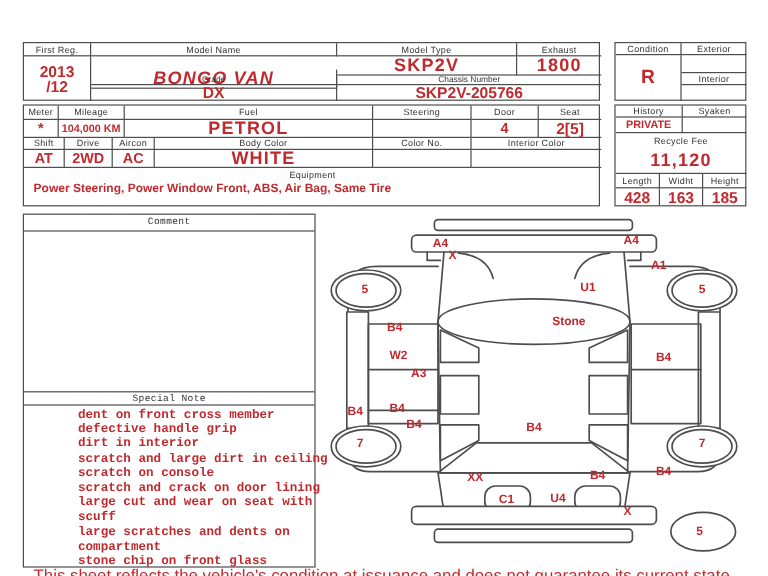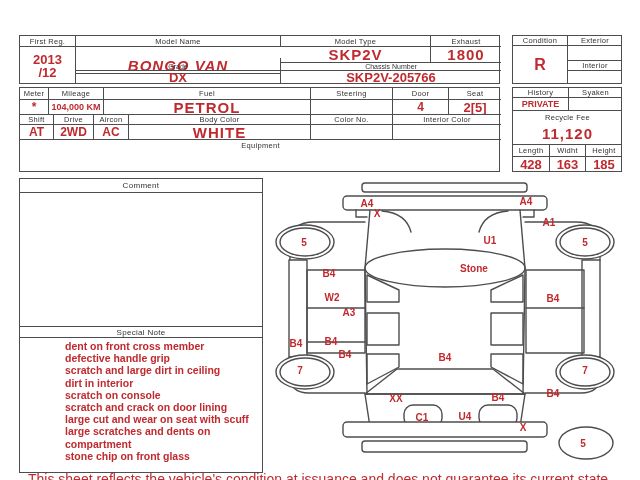--- a/index.html
+++ b/index.html
@@ -92,46 +92,47 @@
     <div class="cell lbl bb" style="left:373px;top:27px;width:108px;height:10px;">Interior Color</div>
 
     <div class="cell val fs12 br bb" style="left:0;top:37px;width:34px;height:15px;">AT</div>
     <div class="cell val fs12 br bb" style="left:34px;top:37px;width:40px;height:15px;">2WD</div>
     <div class="cell val fs12 br bb" style="left:74px;top:37px;width:35px;height:15px;">AC</div>
     <div class="cell val fs15 br bb" style="left:109px;top:37px;width:182px;height:15px;">WHITE</div>
     <div class="cell val fs12 br bb" style="left:291px;top:37px;width:82px;height:15px;"></div>
     <div class="cell val fs12 bb" style="left:373px;top:37px;width:108px;height:15px;"></div>
 
     <div class="cell lbl" style="left:0;top:52px;width:481px;height:10px;">Equipment</div>
+    <div class="cell val fs10 equip-text" style="left:0;top:62px;width:481px;height:23px;">Power Steering, Power Window  Front, ABS, Air Bag, Same Tire</div>
   </div>
 
   <div class="block" style="left:512px;top:87px;width:110px;height:85px;">
     <div class="cell lbl br bb" style="left:0;top:0;width:56px;height:10px;">History</div>
     <div class="cell val fs9 br bb" style="left:0;top:10px;width:56px;height:13px;">PRIVATE</div>
     <div class="cell lbl bb" style="left:56px;top:0;width:53px;height:10px;">Syaken</div>
     <div class="cell val fs9 bb" style="left:56px;top:10px;width:53px;height:13px;"></div>
     <div class="cell lbl" style="left:0;top:23px;width:109px;height:12px;">Recycle Fee</div>
     <div class="cell val fs15 bb" style="left:0;top:35px;width:109px;height:22px;">11,120</div>
     <div class="cell lbl br bb" style="left:0;top:57px;width:37px;height:12px;">Length</div>
     <div class="cell lbl br bb" style="left:37px;top:57px;width:36px;height:12px;text-align:center;">Widht</div>
     <div class="cell lbl bb" style="left:73px;top:57px;width:36px;height:12px;">Height</div>
     <div class="cell val fs13 br" style="left:0;top:69px;width:37px;height:14px;">428</div>
     <div class="cell val fs13 br" style="left:37px;top:69px;width:36px;height:14px;">163</div>
     <div class="cell val fs13" style="left:73px;top:69px;width:36px;height:14px;">185</div>
   </div>
 
-  <div class="block" style="left:19px;top:178px;width:244px;height:295px;">
+  <div class="block" style="left:19px;top:178px;width:244px;height:295px;font-family:Liberation Mono, monospace;">
     <div class="cell lbl bb" style="left:0;top:0;width:242px;height:14px;font-size:8px;">Comment</div>
     <div class="cell val fs10" style="left:0;top:14px;width:242px;height:133px;"></div>
     <div class="cell lbl bt bb" style="left:0;top:147px;width:242px;height:12px;font-size:8px;">Special Note</div>
     <div class="note-list" style="left:0;top:159px;width:242px;height:134px;">
         <div class="note-line">dent on front cross member</div>
         <div class="note-line">defective handle grip</div>
+        <div class="note-line">dirt in interior</div>
         <div class="note-line">scratch and large dirt in ceiling</div>
-        <div class="note-line">dirt in interior</div>
         <div class="note-line">scratch on console</div>
         <div class="note-line">scratch and crack on door lining</div>
         <div class="note-line">large cut and wear on seat with scuff</div>
         <div class="note-line">large scratches and dents on</div>
         <div class="note-line">compartment</div>
         <div class="note-line">stone chip on front glass</div>
       </div>
   </div>
 
   <div class="abs" style="left:263px;top:180px;width:377px;height:292px;">

